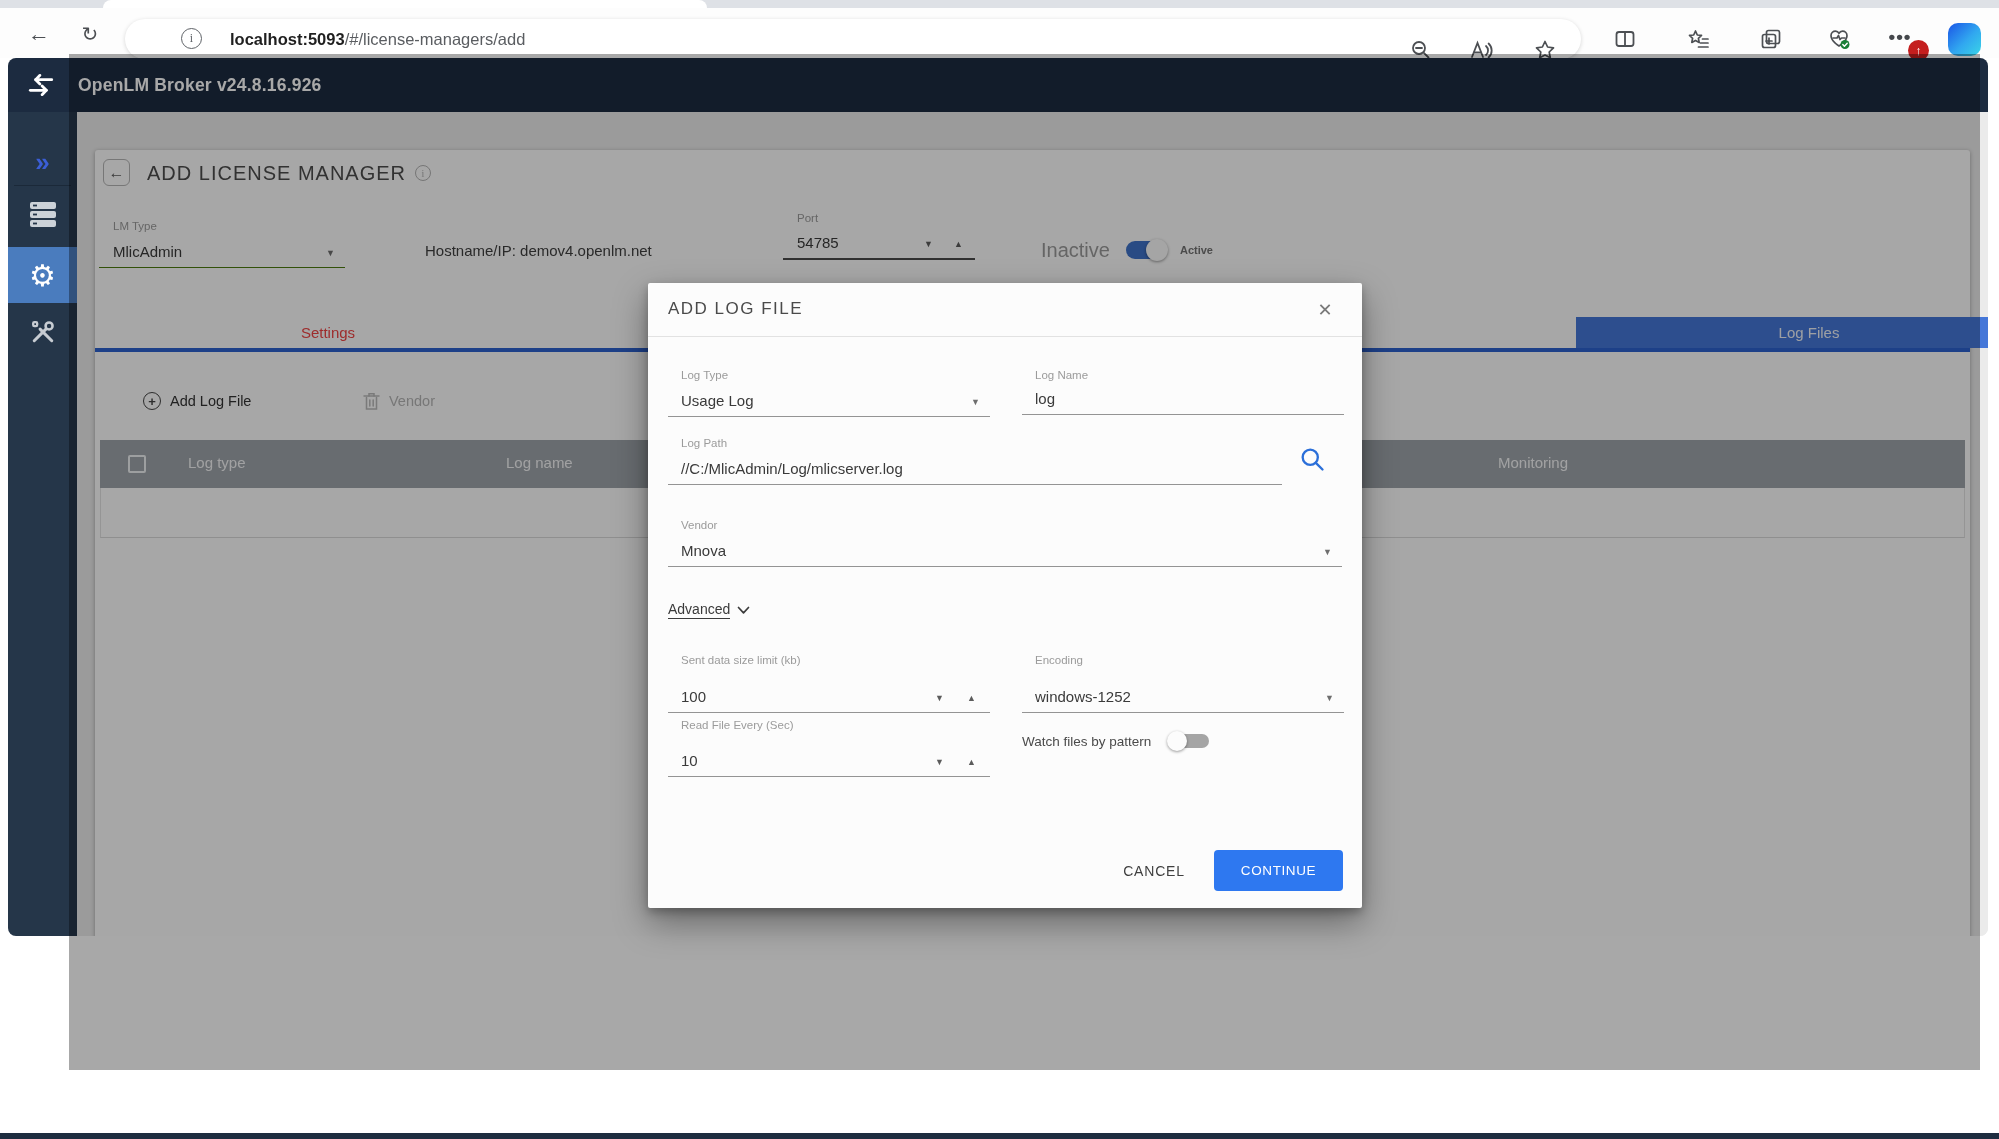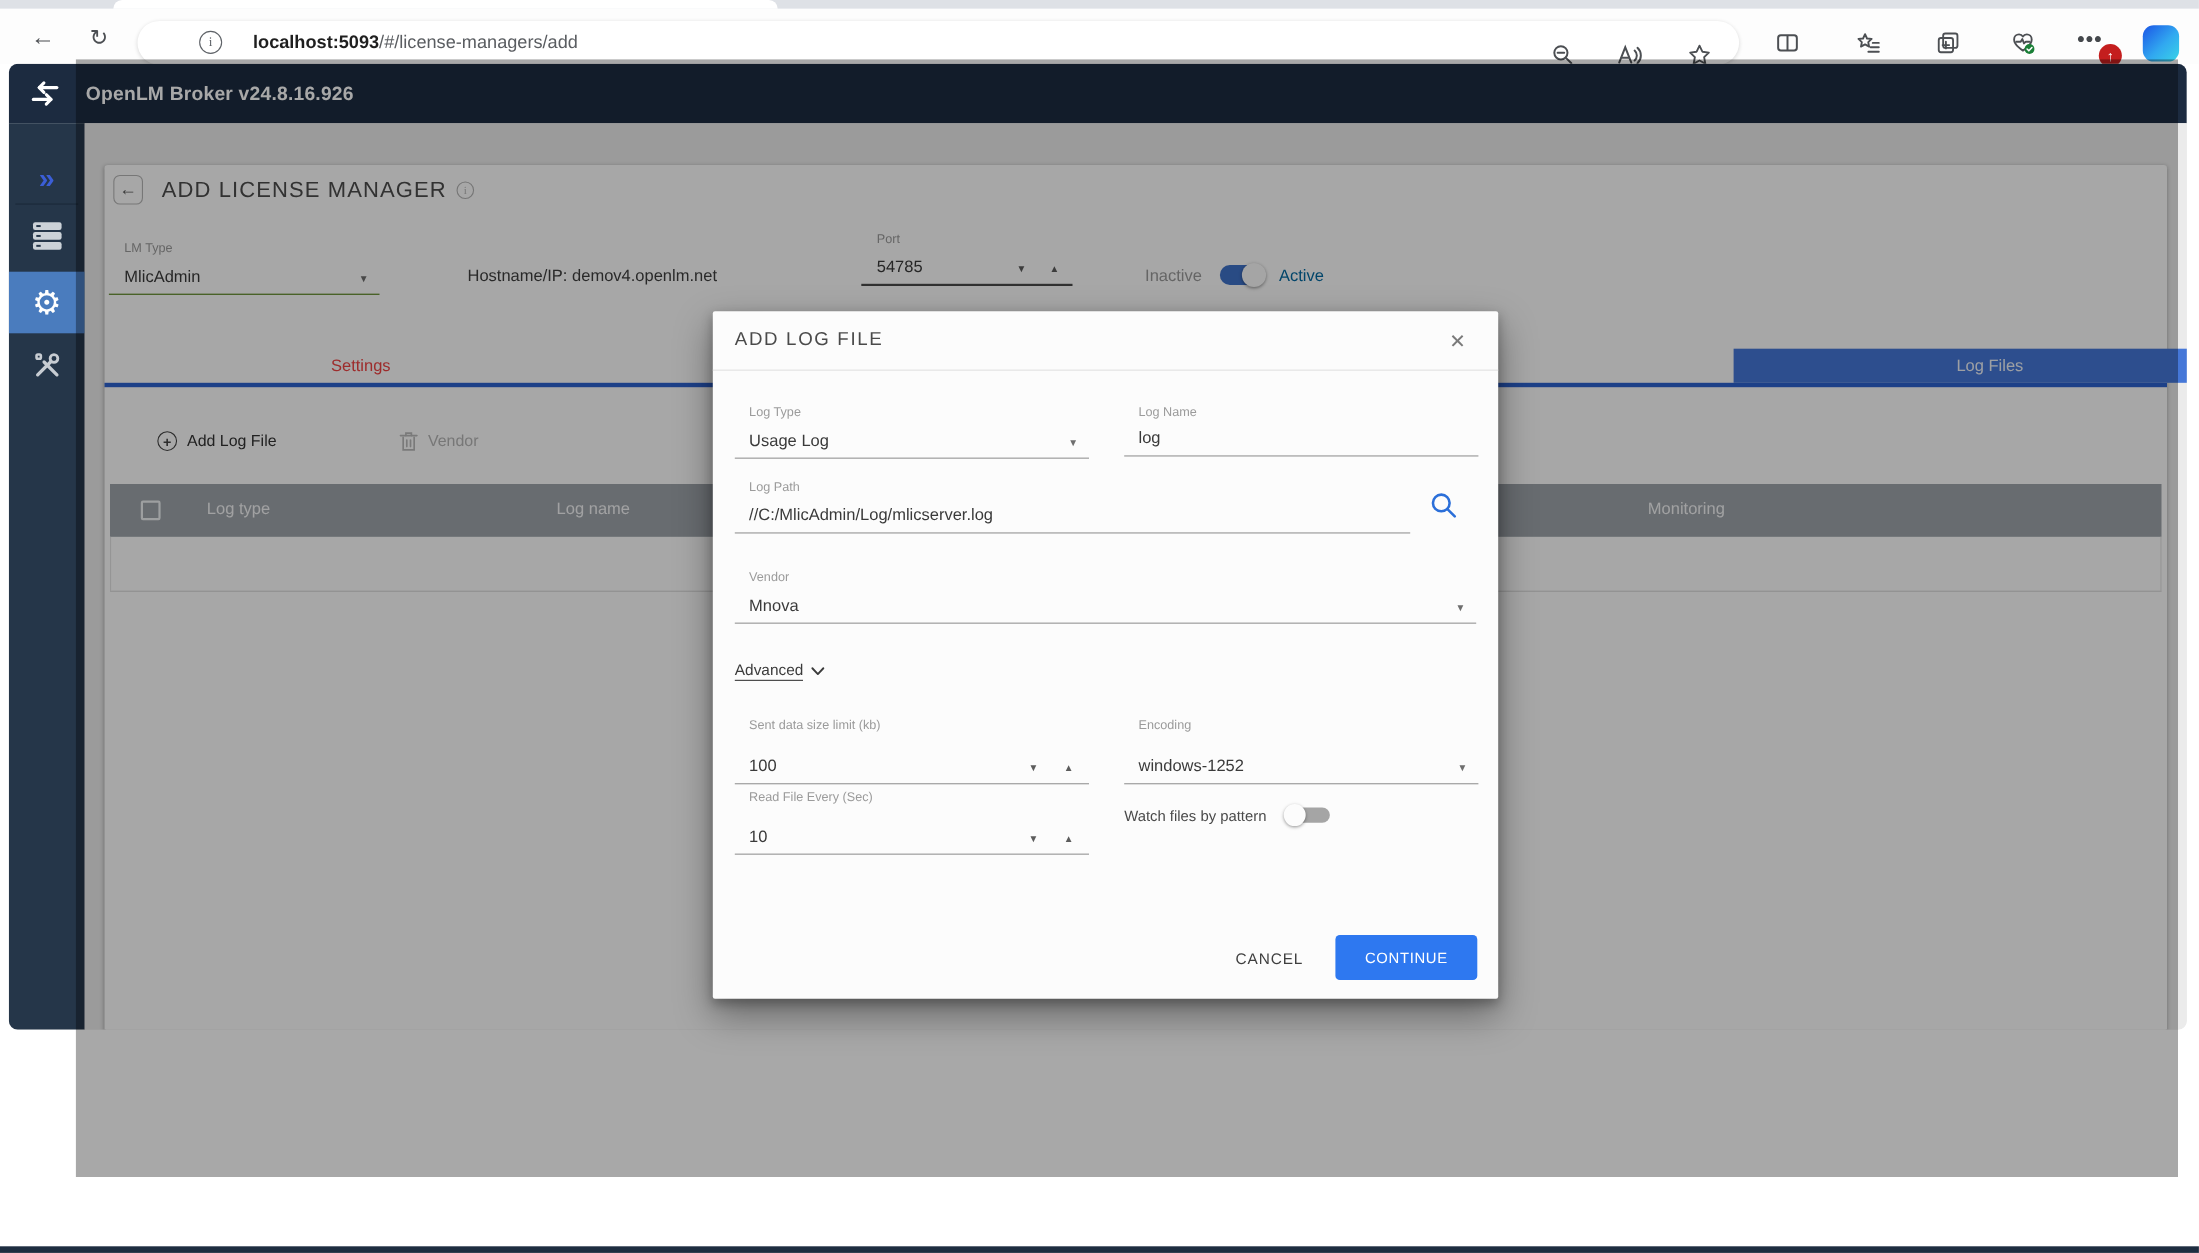--- a/index.html
+++ b/index.html
@@ -49,22 +49,22 @@
   .mat-field { border-bottom:1px solid #4d7c0f; }
   .mat-field .lbl { position:absolute; left:14px; top:6px; font-size:11.5px; color:#9b9b9b; }
   .mat-field .val { position:absolute; left:14px; bottom:7px; font-size:15px; color:#3a3a3a; }
   .dd-arrow { position:absolute; right:10px; bottom:9px; font-size:9px; color:#6e6e6e; }
   .spin { position:absolute; bottom:9px; font-size:9px; color:#5c5c5c; }
 
   #fld-lmtype { left:4px; top:64px; width:246px; height:54px; }
   #hostname-text { left:330px; top:92px; font-size:15px; color:#3f3f3f; }
   #fld-port { left:688px; top:56px; width:192px; height:54px; border-bottom:2px solid #4b4b4b; }
   #status-row { left:946px; top:88px; height:24px; display:flex; align-items:center; }
-  #lbl-inactive { font-size:15px; color:#9a9a9a; }
-  #lbl-active { font-size:15px; color:#0369a1; }
+  #lbl-inactive { font-size:20px; color:#9a9a9a; }
+  #lbl-active { font-size:11px; color:#737373;font-weight:bold; }
   .toggle-on { position:relative; width:40px; height:18px; border-radius:9px; background:#3f72c8; margin:0 14px 0 16px; }
   .toggle-on .knob { position:absolute; right:-2px; top:-2px; width:22px; height:22px; border-radius:50%; background:#fafafa; box-shadow:0 1px 3px rgba(0,0,0,.4); }
 
   #tabbar-line { left:0; top:198px; width:1875px; height:4px; background:#2d62cf; }
   .tab { top:167px; width:466px; height:31px; display:flex; align-items:center; justify-content:center; font-size:15px; }
   #tab-settings { left:0; color:#ef4444; }
   #tab-logfiles { left:1469px; background:#4577d8; color:#eef2f8;margin-left:12px; }
 
   #btn-addlog { left:48px; top:238px; height:26px; display:flex; align-items:center; gap:9px; color:#333; font-size:14.5px; }
   .plus-circ { width:18px; height:18px; border:1.5px solid #454545; border-radius:50%; display:flex; align-items:center; justify-content:center; font-size:13px; font-weight:600; color:#454545; }

